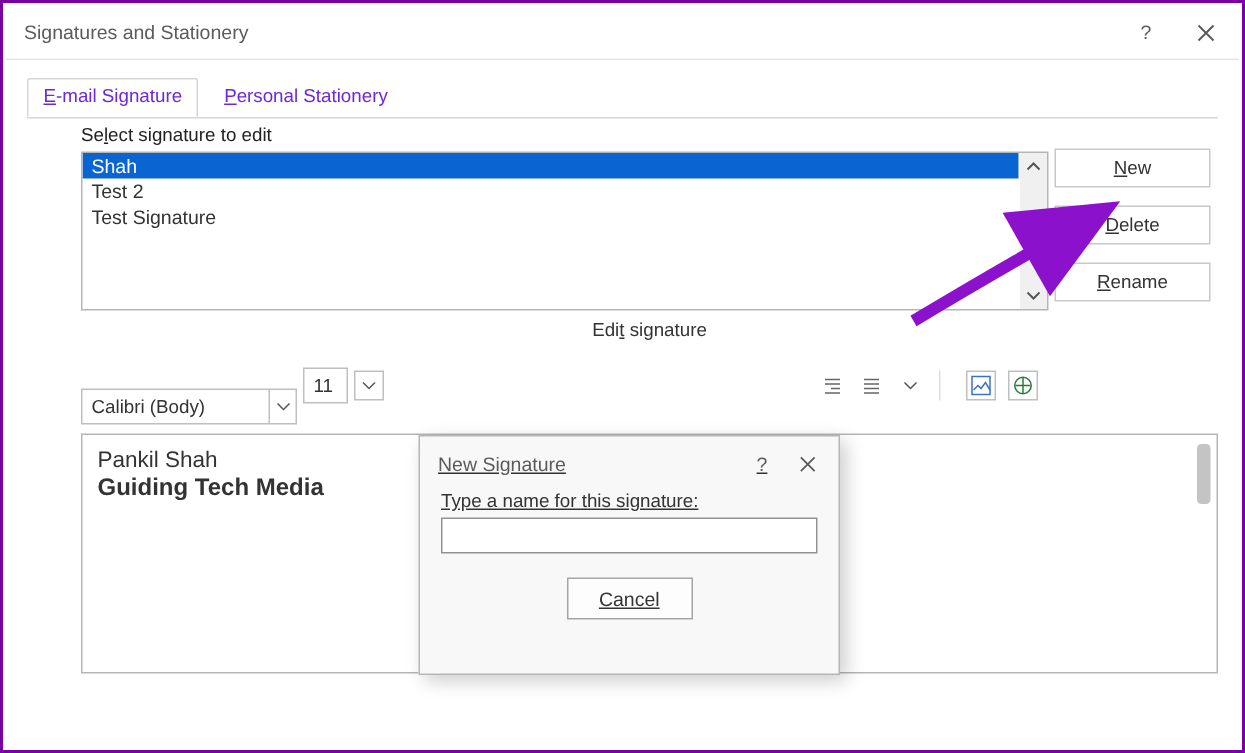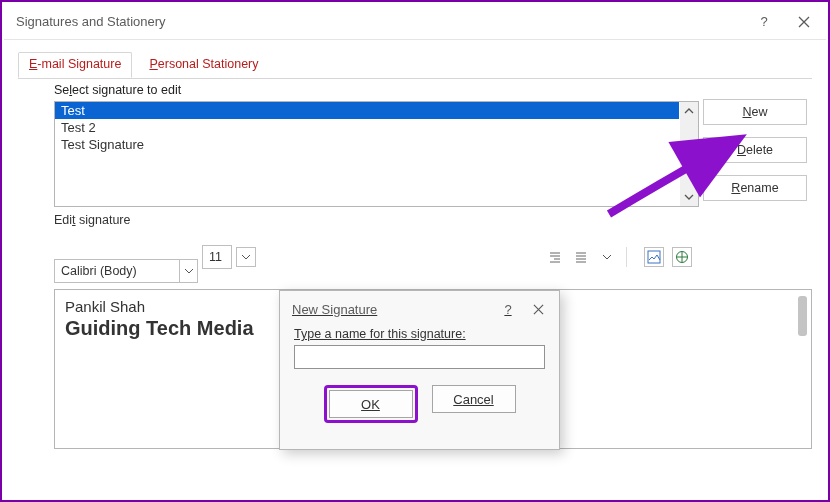--- a/index.html
+++ b/index.html
@@ -16,21 +16,21 @@
   
   .titlebar {
     height:36px; border-bottom:1px solid #e5e5e5;
     display:flex; align-items:center; padding:0 2px 0 12px;
     color:#5b5b5b; font-size:13px;
   }
   .titlebar .spacer { flex:1; }
   .titlebar .tbtn { width:40px; height:36px; display:flex; align-items:center; justify-content:center; color:#5b5b5b; }
   
   .tabs { display:flex; gap:0; padding:12px 14px 0 14px; border-bottom:1px solid #fff; }
-  .tab { padding:4px 10px 6px; color:#b91c1c; border:1px solid transparent; position:relative; }
+  .tab { padding:4px 10px 6px; color:#6d28d9; border:1px solid transparent; position:relative; }
   .tab span.u { text-decoration:underline; }
   .tab.active { border-color:#d6d6d6; border-bottom-color:#fff; background:#fff; border-radius:2px 2px 0 0; z-index:2; }
   .tabline { height:0; border-top:1px solid #d6d6d6; margin:0 14px; margin-top:-1px; position:relative; z-index:1; }
   
   .section { padding:8px 14px; }
   .row { display:flex; align-items:center; gap:8px; }
   .lbl { min-width:100px; color:#333; }
   .under { text-decoration:underline; }
   .combo {
     flex:1; height:24px; border:1px solid #c8c8c8; background:#fff;
@@ -45,32 +45,32 @@
   .siglist .content { position:absolute; inset:0 19px 0 0; }
   .sigitem { padding:1px 6px; font-size:13px; }
   .sigitem.sel { background:#0a64d1; color:#fff; }
   .sigscroll { position:absolute; right:0; top:0; width:18px; height:100%; background:#f0f0f0; }
   .arrowbtn { position:absolute; right:0; width:18px; height:18px; display:flex; align-items:center; justify-content:center; color:#606060; background:#f0f0f0; }
   .arrowbtn.up { top:0; }
   .arrowbtn.dn { bottom:0; }
   .btncol { display:flex; flex-direction:column; gap:12px; width:104px; margin-top:16px; }
   .wbtn { height:26px; border:1px solid #c8c8c8; background:#fff; display:flex; align-items:center; justify-content:center; }
   
-  .editlabel { padding:6px 14px 2px 50px; }
+  .editlabel { padding:6px 14px 2px 50px;text-align:center; }
   .toolbar { display:flex; align-items:center; gap:4px; padding:2px 14px 2px 50px; }
   .fontcombo { width:144px; height:24px; border:1px solid #bfbfbf; display:flex; align-items:center; padding:0 6px; position:relative; background:#fff;margin-top:28px; }
   .sizecombo { width:30px; height:24px; border:1px solid #bfbfbf; display:flex; align-items:center; padding:0 6px; position:relative; background:#fff; }
   .ticon { width:22px; height:22px; display:inline-flex; align-items:center; justify-content:center; color:#666; }
   .bizcard { height:24px; padding:0 8px; border:1px solid #bfbfbf; display:flex; align-items:center; gap:6px; background:#fff; margin-left:4px; }
   .sq { width:20px; height:20px; border:1px solid #bfbfbf; display:flex; align-items:center; justify-content:center; }
   
   .editor { margin:4px 14px 14px 50px; height:160px; border:1px solid #b5b5b5; background:#fff; padding:8px 10px; position:relative; }
   .editor .scroll { position:absolute; right:4px; top:6px; width:9px; height:40px; background:#c4c4c4; border-radius:3px; }
   .edline1 { font-size:15px; }
-  .edline2 { font-size:20px; font-weight:bold; margin-top:2px; }
+  .edline2 { font-size:16px; font-weight:bold; margin-top:2px; }
   
   .modal {
     position:absolute; left:275px; top:286px; width:281px; height:160px;
     background:#f8f8f8; border:1px solid #b6b6b6; box-shadow:4px 4px 12px rgba(0,0,0,.2);text-decoration:underline;
   }
   .modal .mtitle { height:36px; display:flex; align-items:center; padding:0 6px 0 12px; color:#5a5a5a; font-size:13px; }
   .modal .mtitle .spacer { flex:1; }
   .modal .mic { width:30px; height:30px; display:flex; align-items:center; justify-content:center; color:#5a5a5a; }
   .modal .mbody { padding:0 14px; }
   .minput { width:100%; height:24px; border:1px solid #929292; padding:0 6px; background:#fff; margin-top:4px; }
@@ -108,21 +108,21 @@
   <div class="tabline"></div>
 
 
   <div class="sigrow">
     <div class="siglistwrap">
       <div class="siglabel">
         <span>Se</span><span class="under">l</span><span>ect signature to edit</span>
       </div>
       <div class="siglist">
         <div class="content">
-          <div class="sigitem sel">Test</div>
+          <div class="sigitem sel">Shah</div>
           <div class="sigitem">Test 2</div>
           <div class="sigitem">Test Signature</div>
         </div>
         <div class="sigscroll"></div>
         <div class="arrowbtn up">
           <svg width="10" height="8">
               <path d="M1 6 L5 2 L9 6" fill="none" stroke="#555" stroke-width="1.3"></path>
             </svg>
         </div>
         <div class="arrowbtn dn">
@@ -223,21 +223,18 @@
       <div class="mic">
         <svg width="11" height="11" viewBox="0 0 12 12">
             <path d="M1 1 L11 11 M11 1 L1 11" stroke="#5b5b5b" stroke-width="1.3"></path>
           </svg>
       </div>
     </div>
     <div class="mbody">
       <div>Type a name for this signature:</div>
       <input class="minput" style="">
       <div class="mbtns">
-        <div class="okhl">
-            <div class="mbtn">OK</div>
-          </div>
         <div class="mbtn">Cancel</div>
       </div>
     </div>
   </div>
 
 </div>
 
 </body></html>

